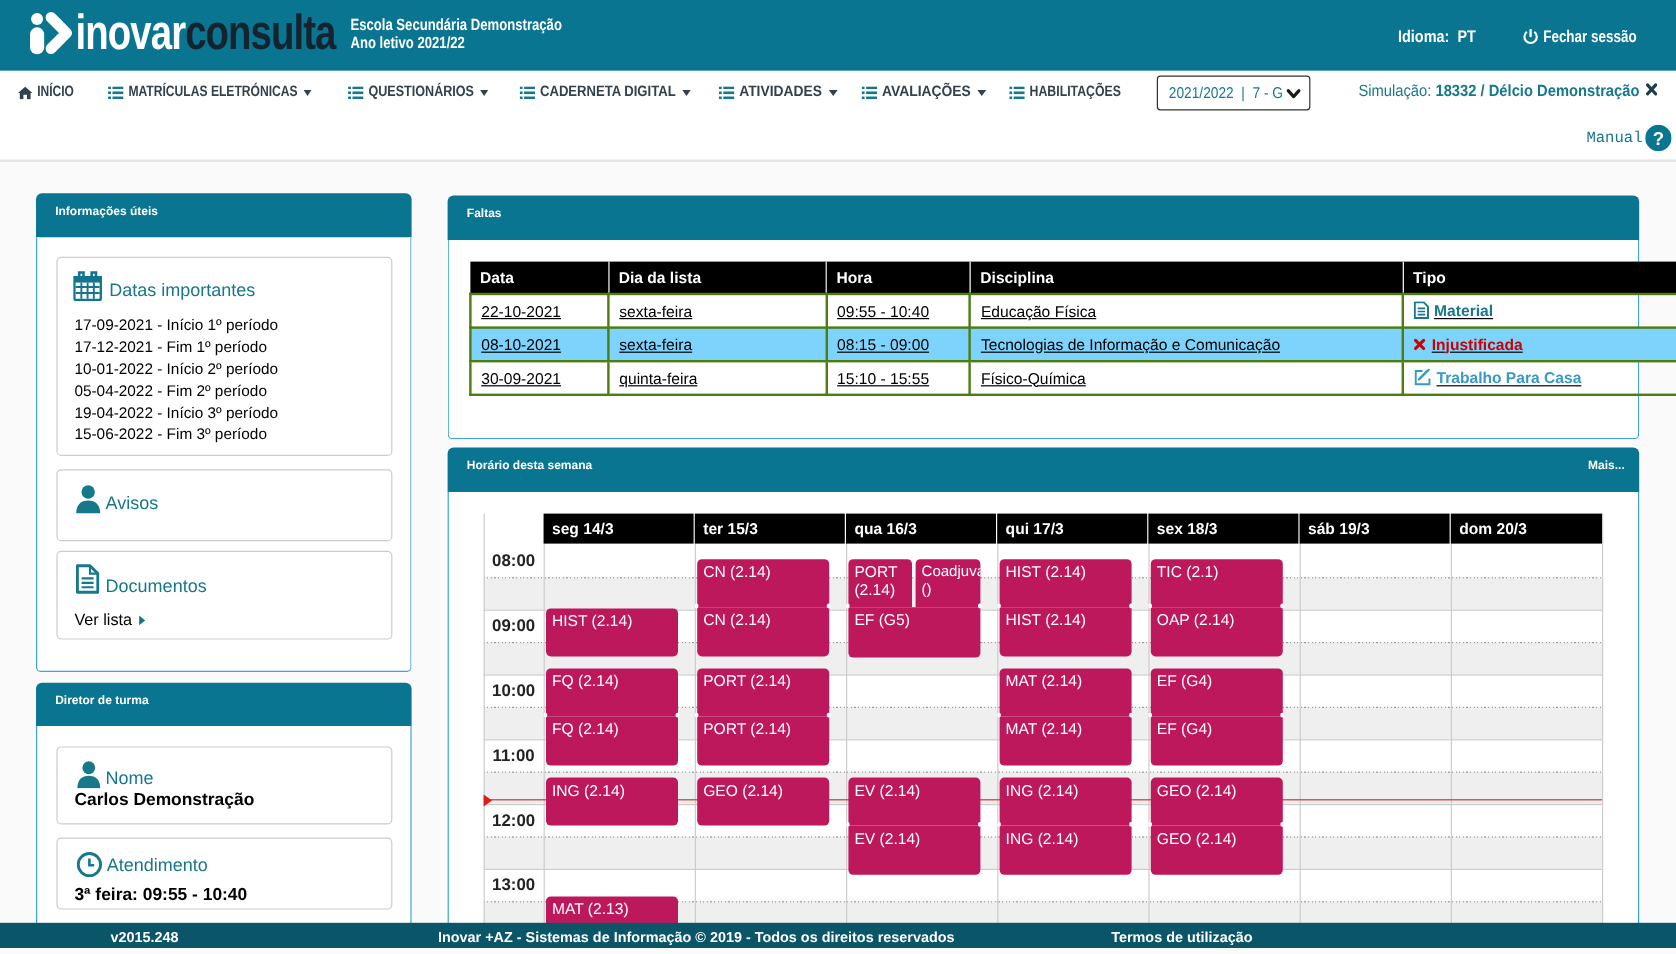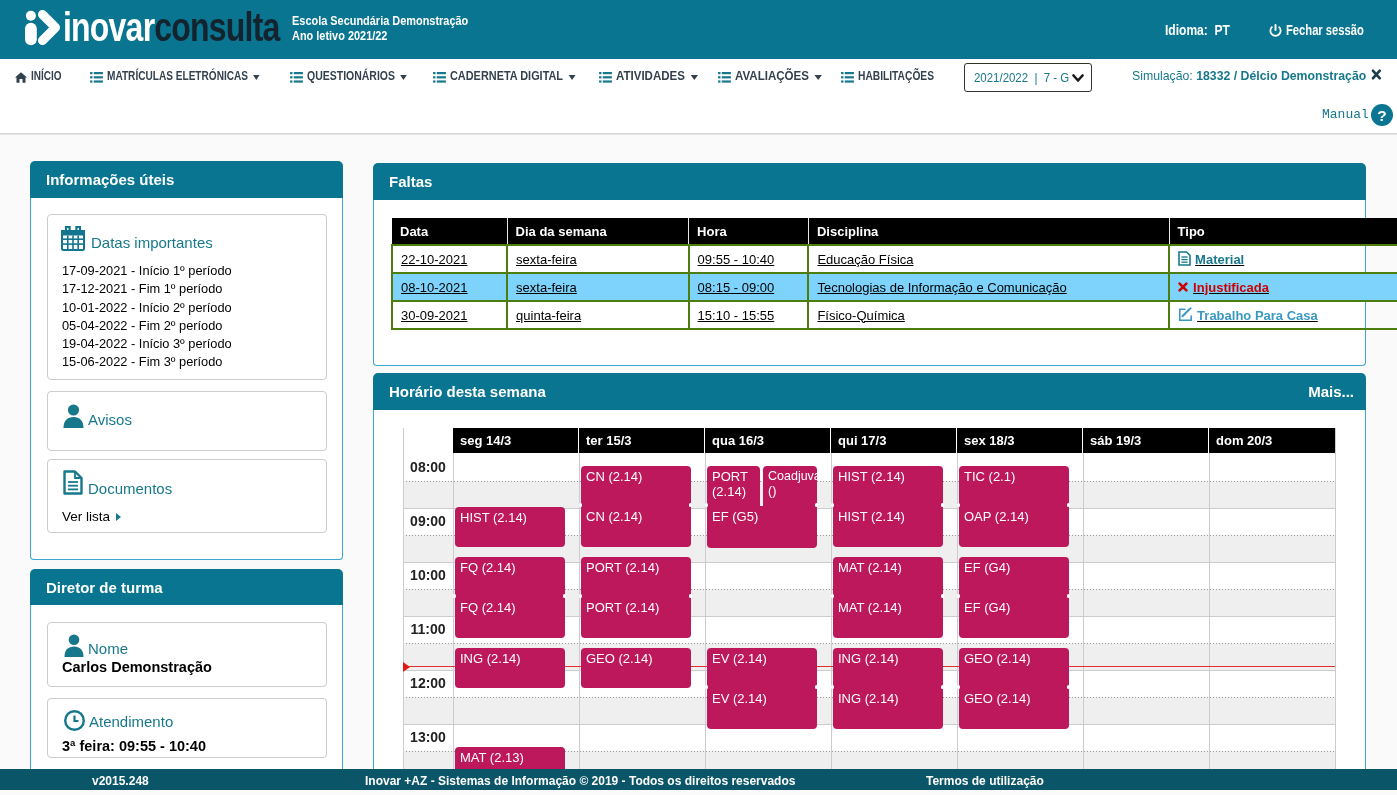--- a/index.html
+++ b/index.html
@@ -21,21 +21,21 @@
 .nav-item { position:absolute; top:71px; height:16px; font-size:12.5px; font-weight:bold; color:#33414d; white-space:nowrap; }
 .nav-item .lbl { position:relative; top:-2px; }
 .nw { display:inline-block; transform-origin:0 50%; white-space:nowrap; }
 .caret { display:inline-block; width:0; height:0; border-left:4.5px solid transparent; border-right:4.5px solid transparent; border-top:5px solid #33414d; margin-left:6px; vertical-align:2px; }
 .licon { display:inline-block; width:13px; height:11px; margin-right:4px; vertical-align:-1px; }
 .selbox { position:absolute; left:964px; top:63px; width:128px; height:29px; border:1px solid #333; border-radius:3px; background:#fff; font-size:13px; color:#17788c; line-height:27px; padding-left:9px; }
 .simul { position:absolute; left:1132px; top:68px; font-size:13.5px; color:#17788c; white-space:nowrap; }
 .manual { position:absolute; left:1322px; top:107px; font-size:13px; color:#17788c;font-family:Liberation Mono, monospace; }
 
 
-.panel-h { position:absolute; background:#0a7590; border-radius:5px 5px 0 0; color:#fff; font-weight:bold; font-size:15px; }
+.panel-h { position:absolute; background:#0a7590; border-radius:5px 5px 0 0; color:#fff; font-weight:bold; font-size:10px; }
 .panel-b { position:absolute; background:#fff; border:1px solid #3aa7cf; border-top:none; border-radius:0 0 4px 4px; }
 .card { position:absolute; background:#fff; border:1px solid #ccc; border-radius:4px; }
 .cardtitle { font-size:15px; color:#17788c; }
 .black { color:#000; }
 .fth { background:#000; color:#fff; font-weight:bold; font-size:13px; height:27px; }
 .frow { font-size:13px; color:#000; height:28px; }
 table.faltas { border-collapse:collapse; width:1141px;text-decoration:underline; }
 table.faltas th { text-align:left; padding:0 0 0 8px; border-right:1px solid #e8e8e8; }
 table.faltas td { padding:0 0 0 8px; border:2px solid #4d7c0f; }
 
@@ -221,21 +221,21 @@
   <div class="abs black" style="left:62px;top:738px;font-size:14.5px;font-weight:bold;">3ª feira: 09:55 - 10:40</div>
 
   <div class="panel-h" style="left:373px;top:163px;width:993px;height:37px;">
       <div style="margin:10px 0 0 16px">Faltas</div>
     </div>
   <div class="panel-b" style="left:373px;top:200px;width:993px;height:166px;"></div>
   <table class="faltas abs" style="left:391px;top:218px;">
     <tbody>
         <tr class="fth">
       <th style="width:97px">Data</th>
-          <th style="width:153px">Dia da semana</th>
+          <th style="width:153px">Dia da lista</th>
           <th style="width:101px">Hora</th>
           <th style="width:304px">Disciplina</th>
           <th style="width:305px;border-right:none">Tipo</th>
     </tr>
     <tr class="frow">
       <td>22-10-2021</td>
           <td>sexta-feira</td>
           <td>09:55 - 10:40</td>
           <td>Educação Física</td>
       <td style="color:#17788c;font-weight:bold;"><svg width="13" height="15" viewBox="0 0 13 15" style="vertical-align:-2.5px;margin-right:4px">

